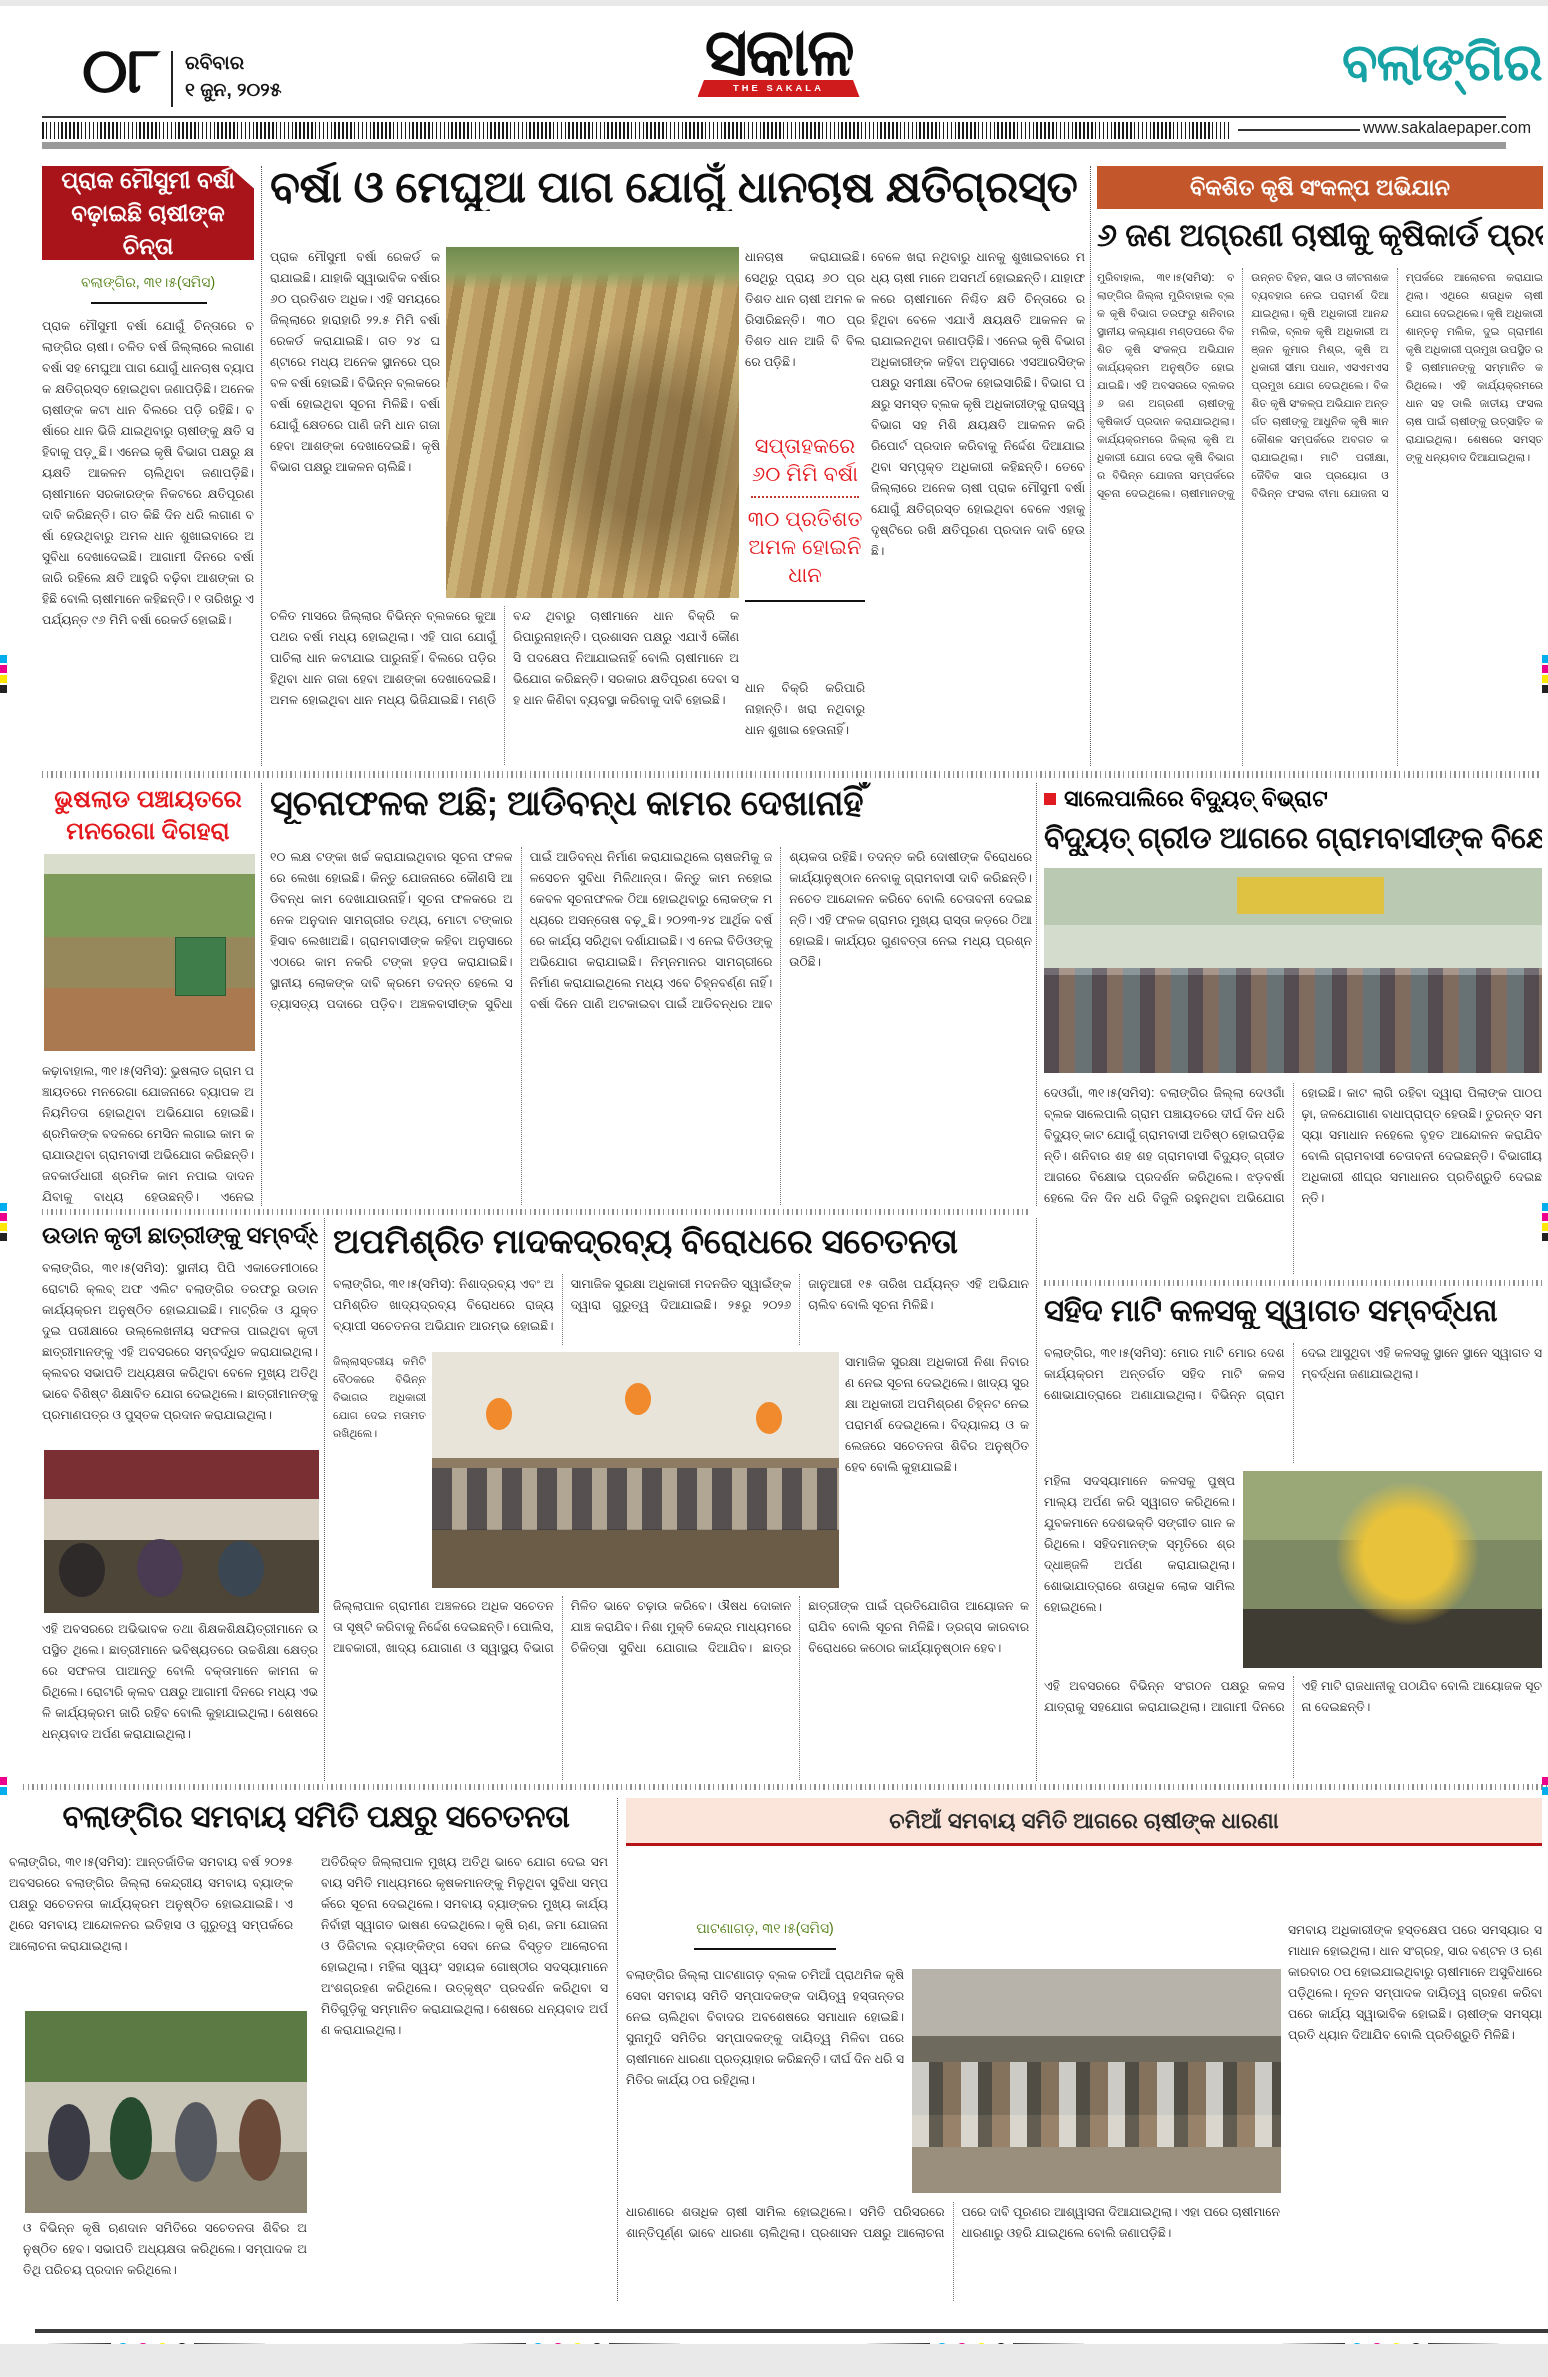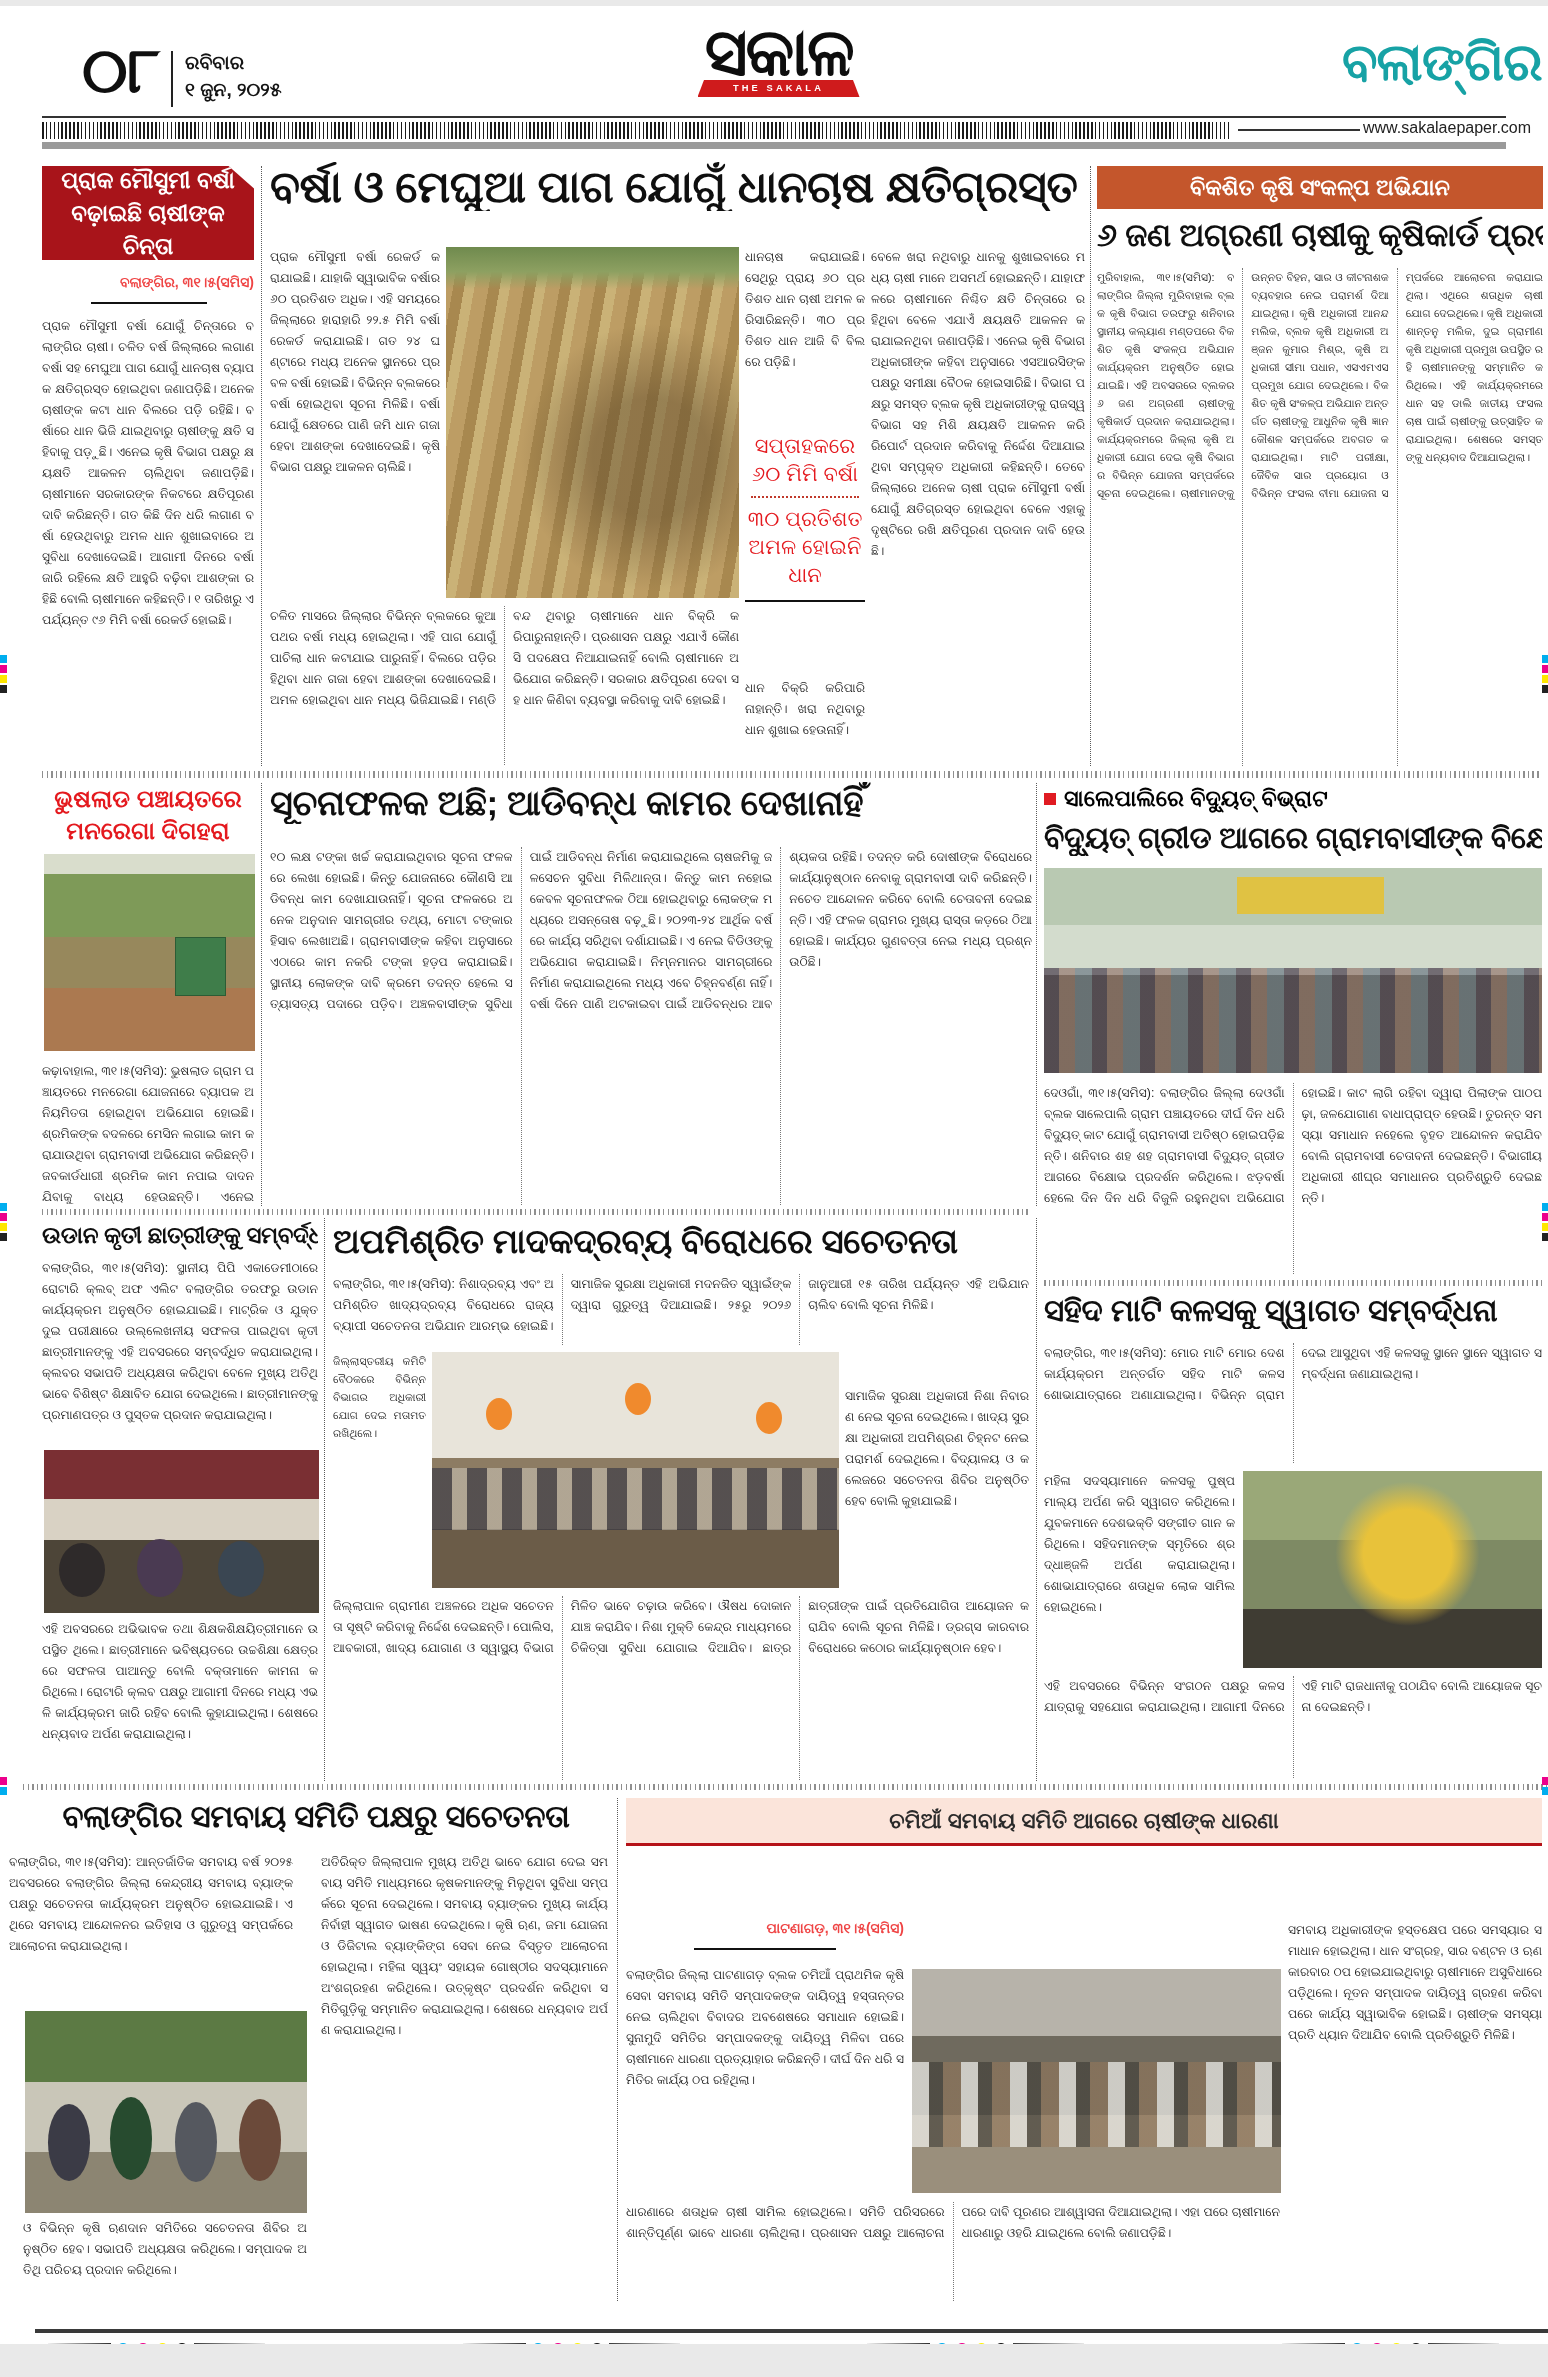--- a/index.html
+++ b/index.html
@@ -13,21 +13,21 @@
   .center{text-align:center;}
   .dotted-v{border-left:1.5px dotted #5a5a5a;}
   .hatch{background:repeating-linear-gradient(90deg,#8f8f8f 0 1.5px,transparent 1.5px 4.6px);}
   .kicker-red{background:#a8141a;color:#fff;display:flex;align-items:center;justify-content:center;
               font-weight:bold;font-size:23px;line-height:33px;text-align:center;
               clip-path:polygon(0 0,88% 0,100% 24%,100% 100%,0 100%);}
   .kicker-orange{background:#c4562c;color:#fff;display:flex;align-items:center;justify-content:center;
                  font-weight:bold;font-size:22.4px;}
   .kicker-pink{background:#fbe4da;border-bottom:3.1px solid #b51218;color:#2a2a2a;display:flex;
                align-items:center;justify-content:center;font-weight:bold;font-size:21.6px;}
-  .byline{font-weight:bold;font-size:14px;color:#ef4444;text-align:right;}
+  .byline{font-weight:normal;font-size:14px;color:#4d7c0f;}
   .rule{background:#111;}
   .red{color:#e4191e;}
   .photo{background-color:#b3935c;overflow:hidden;}
   .ph1{background:linear-gradient(180deg,#6f8a4e 0%,#8da061 7%,rgba(0,0,0,0) 12%),
        radial-gradient(ellipse at 70% 60%,rgba(90,70,40,.45) 0 20%,rgba(0,0,0,0) 45%),
        repeating-linear-gradient(100deg,#bd9d64 0 14px,#a8884f 14px 25px,#cab277 25px 35px);
        background-color:#b3935c;}
   .ph2{background:linear-gradient(180deg,#d9ddcc 0 10%,#7e9a58 10% 42%,#97885c 42% 68%,#ab7950 68% 100%),
        radial-gradient(circle at 85% 20%,rgba(40,80,40,.55) 0 18%,rgba(0,0,0,0) 35%);
        background-color:#8aa060;}
@@ -153,21 +153,21 @@
 
   <div class="abs hl-black" style="left:333px;top:1215px;width:696px;font-size:34px;line-height:40px;white-space:nowrap;overflow:hidden;">ଅପମିଶ୍ରିତ ମାଦକଦ୍ରବ୍ୟ ବିରୋଧରେ ସଚେତନତା</div>
   <div class="abs bodytxt colrule-3" style="left:333px;top:1268px;width:696px;height:71px;">ବଲାଙ୍ଗିର, ୩୧।୫(ସମିସ): ନିଶାଦ୍ରବ୍ୟ ଏବଂ ଅପମିଶ୍ରିତ ଖାଦ୍ୟଦ୍ରବ୍ୟ ବିରୋଧରେ ରାଜ୍ୟବ୍ୟାପୀ ସଚେତନତା ଅଭିଯାନ ଆରମ୍ଭ ହୋଇଛି। ସାମାଜିକ ସୁରକ୍ଷା ଅଧିକାରୀ ମଦନଜିତ ସ୍ୱାଇଁଙ୍କ ଦ୍ୱାରା ଗୁରୁତ୍ୱ ଦିଆଯାଇଛି। ୨୫ରୁ ୨୦୨୬ ଜାନୁଆରୀ ୧୫ ତାରିଖ ପର୍ଯ୍ୟନ୍ତ ଏହି ଅଭିଯାନ ଚାଲିବ ବୋଲି ସୂଚନା ମିଳିଛି।</div>
   <div class="abs bodytxt small" style="left:333px;top:1346px;width:93px;height:236px;">ଜିଲ୍ଲାସ୍ତରୀୟ କମିଟି ବୈଠକରେ ବିଭିନ୍ନ ବିଭାଗର ଅଧିକାରୀ ଯୋଗ ଦେଇ ମତାମତ ରଖିଥିଲେ।</div>
   <div class="abs photo ph5" style="left:432px;top:1346px;width:407px;height:236px;">
     <div class="balloon" style="left:54px;top:46px;"></div>
     <div class="balloon" style="left:193px;top:31px;"></div>
     <div class="balloon" style="left:324px;top:50px;"></div>
     <div style="position:absolute;left:0;top:116px;width:100%;height:62px;background:repeating-linear-gradient(90deg,rgba(40,44,64,.55) 0 20px,rgba(230,228,220,.4) 20px 35px);"></div>
   </div>
-  <div class="abs bodytxt" style="left:845px;top:1380px;width:184px;height:236px;">ସାମାଜିକ ସୁରକ୍ଷା ଅଧିକାରୀ ନିଶା ନିବାରଣ ନେଇ ସୂଚନା ଦେଇଥିଲେ। ଖାଦ୍ୟ ସୁରକ୍ଷା ଅଧିକାରୀ ଅପମିଶ୍ରଣ ଚିହ୍ନଟ ନେଇ ପରାମର୍ଶ ଦେଇଥିଲେ। ବିଦ୍ୟାଳୟ ଓ କଲେଜରେ ସଚେତନତା ଶିବିର ଅନୁଷ୍ଠିତ ହେବ ବୋଲି କୁହାଯାଇଛି।</div>
+  <div class="abs bodytxt" style="left:845px;top:1346px;width:184px;height:236px;">ସାମାଜିକ ସୁରକ୍ଷା ଅଧିକାରୀ ନିଶା ନିବାରଣ ନେଇ ସୂଚନା ଦେଇଥିଲେ। ଖାଦ୍ୟ ସୁରକ୍ଷା ଅଧିକାରୀ ଅପମିଶ୍ରଣ ଚିହ୍ନଟ ନେଇ ପରାମର୍ଶ ଦେଇଥିଲେ। ବିଦ୍ୟାଳୟ ଓ କଲେଜରେ ସଚେତନତା ଶିବିର ଅନୁଷ୍ଠିତ ହେବ ବୋଲି କୁହାଯାଇଛି।</div>
   <div class="abs bodytxt colrule-3" style="left:333px;top:1590px;width:696px;height:184px;">ଜିଲ୍ଲାପାଳ ଗ୍ରାମୀଣ ଅଞ୍ଚଳରେ ଅଧିକ ସଚେତନତା ସୃଷ୍ଟି କରିବାକୁ ନିର୍ଦ୍ଦେଶ ଦେଇଛନ୍ତି। ପୋଲିସ, ଆବକାରୀ, ଖାଦ୍ୟ ଯୋଗାଣ ଓ ସ୍ୱାସ୍ଥ୍ୟ ବିଭାଗ ମିଳିତ ଭାବେ ଚଢ଼ାଉ କରିବେ। ଔଷଧ ଦୋକାନ ଯାଞ୍ଚ କରାଯିବ। ନିଶା ମୁକ୍ତି କେନ୍ଦ୍ର ମାଧ୍ୟମରେ ଚିକିତ୍ସା ସୁବିଧା ଯୋଗାଇ ଦିଆଯିବ। ଛାତ୍ରଛାତ୍ରୀଙ୍କ ପାଇଁ ପ୍ରତିଯୋଗିତା ଆୟୋଜନ କରାଯିବ ବୋଲି ସୂଚନା ମିଳିଛି। ଡ୍ରଗ୍ସ କାରବାର ବିରୋଧରେ କଠୋର କାର୍ଯ୍ୟାନୁଷ୍ଠାନ ହେବ।</div>
 
   <div class="abs dotted-v" style="left:1036px;top:1212px;height:563px;"></div>
 
   <div class="abs hl-black" style="left:1044px;top:1286px;width:498px;font-size:31px;line-height:37px;white-space:nowrap;overflow:hidden;">ସହିଦ ମାଟି କଳସକୁ ସ୍ୱାଗତ ସମ୍ବର୍ଦ୍ଧନା</div>
   <div class="abs bodytxt colrule-2" style="left:1044px;top:1337px;width:498px;height:120px;">ବଲାଙ୍ଗିର, ୩୧।୫(ସମିସ): ମୋର ମାଟି ମୋର ଦେଶ କାର୍ଯ୍ୟକ୍ରମ ଅନ୍ତର୍ଗତ ସହିଦ ମାଟି କଳସ ଶୋଭାଯାତ୍ରାରେ ଅଣାଯାଇଥିଲା। ବିଭିନ୍ନ ଗ୍ରାମ ଦେଇ ଆସୁଥିବା ଏହି କଳସକୁ ସ୍ଥାନେ ସ୍ଥାନେ ସ୍ୱାଗତ ସମ୍ବର୍ଦ୍ଧନା ଜଣାଯାଇଥିଲା।</div>
   <div class="abs bodytxt" style="left:1044px;top:1465px;width:191px;height:197px;">ମହିଳା ସଦସ୍ୟାମାନେ କଳସକୁ ପୁଷ୍ପମାଲ୍ୟ ଅର୍ପଣ କରି ସ୍ୱାଗତ କରିଥିଲେ। ଯୁବକମାନେ ଦେଶଭକ୍ତି ସଙ୍ଗୀତ ଗାନ କରିଥିଲେ। ସହିଦମାନଙ୍କ ସ୍ମୃତିରେ ଶ୍ରଦ୍ଧାଞ୍ଜଳି ଅର୍ପଣ କରାଯାଇଥିଲା। ଶୋଭାଯାତ୍ରାରେ ଶତାଧିକ ଲୋକ ସାମିଲ ହୋଇଥିଲେ।</div>
   <div class="abs photo ph6" style="left:1243px;top:1465px;width:299px;height:197px;"></div>
   <div class="abs bodytxt colrule-2" style="left:1044px;top:1670px;width:498px;height:102px;">ଏହି ଅବସରରେ ବିଭିନ୍ନ ସଂଗଠନ ପକ୍ଷରୁ କଳସ ଯାତ୍ରାକୁ ସହଯୋଗ କରାଯାଇଥିଲା। ଆଗାମୀ ଦିନରେ ଏହି ମାଟି ରାଜଧାନୀକୁ ପଠାଯିବ ବୋଲି ଆୟୋଜକ ସୂଚନା ଦେଇଛନ୍ତି।</div>
 

